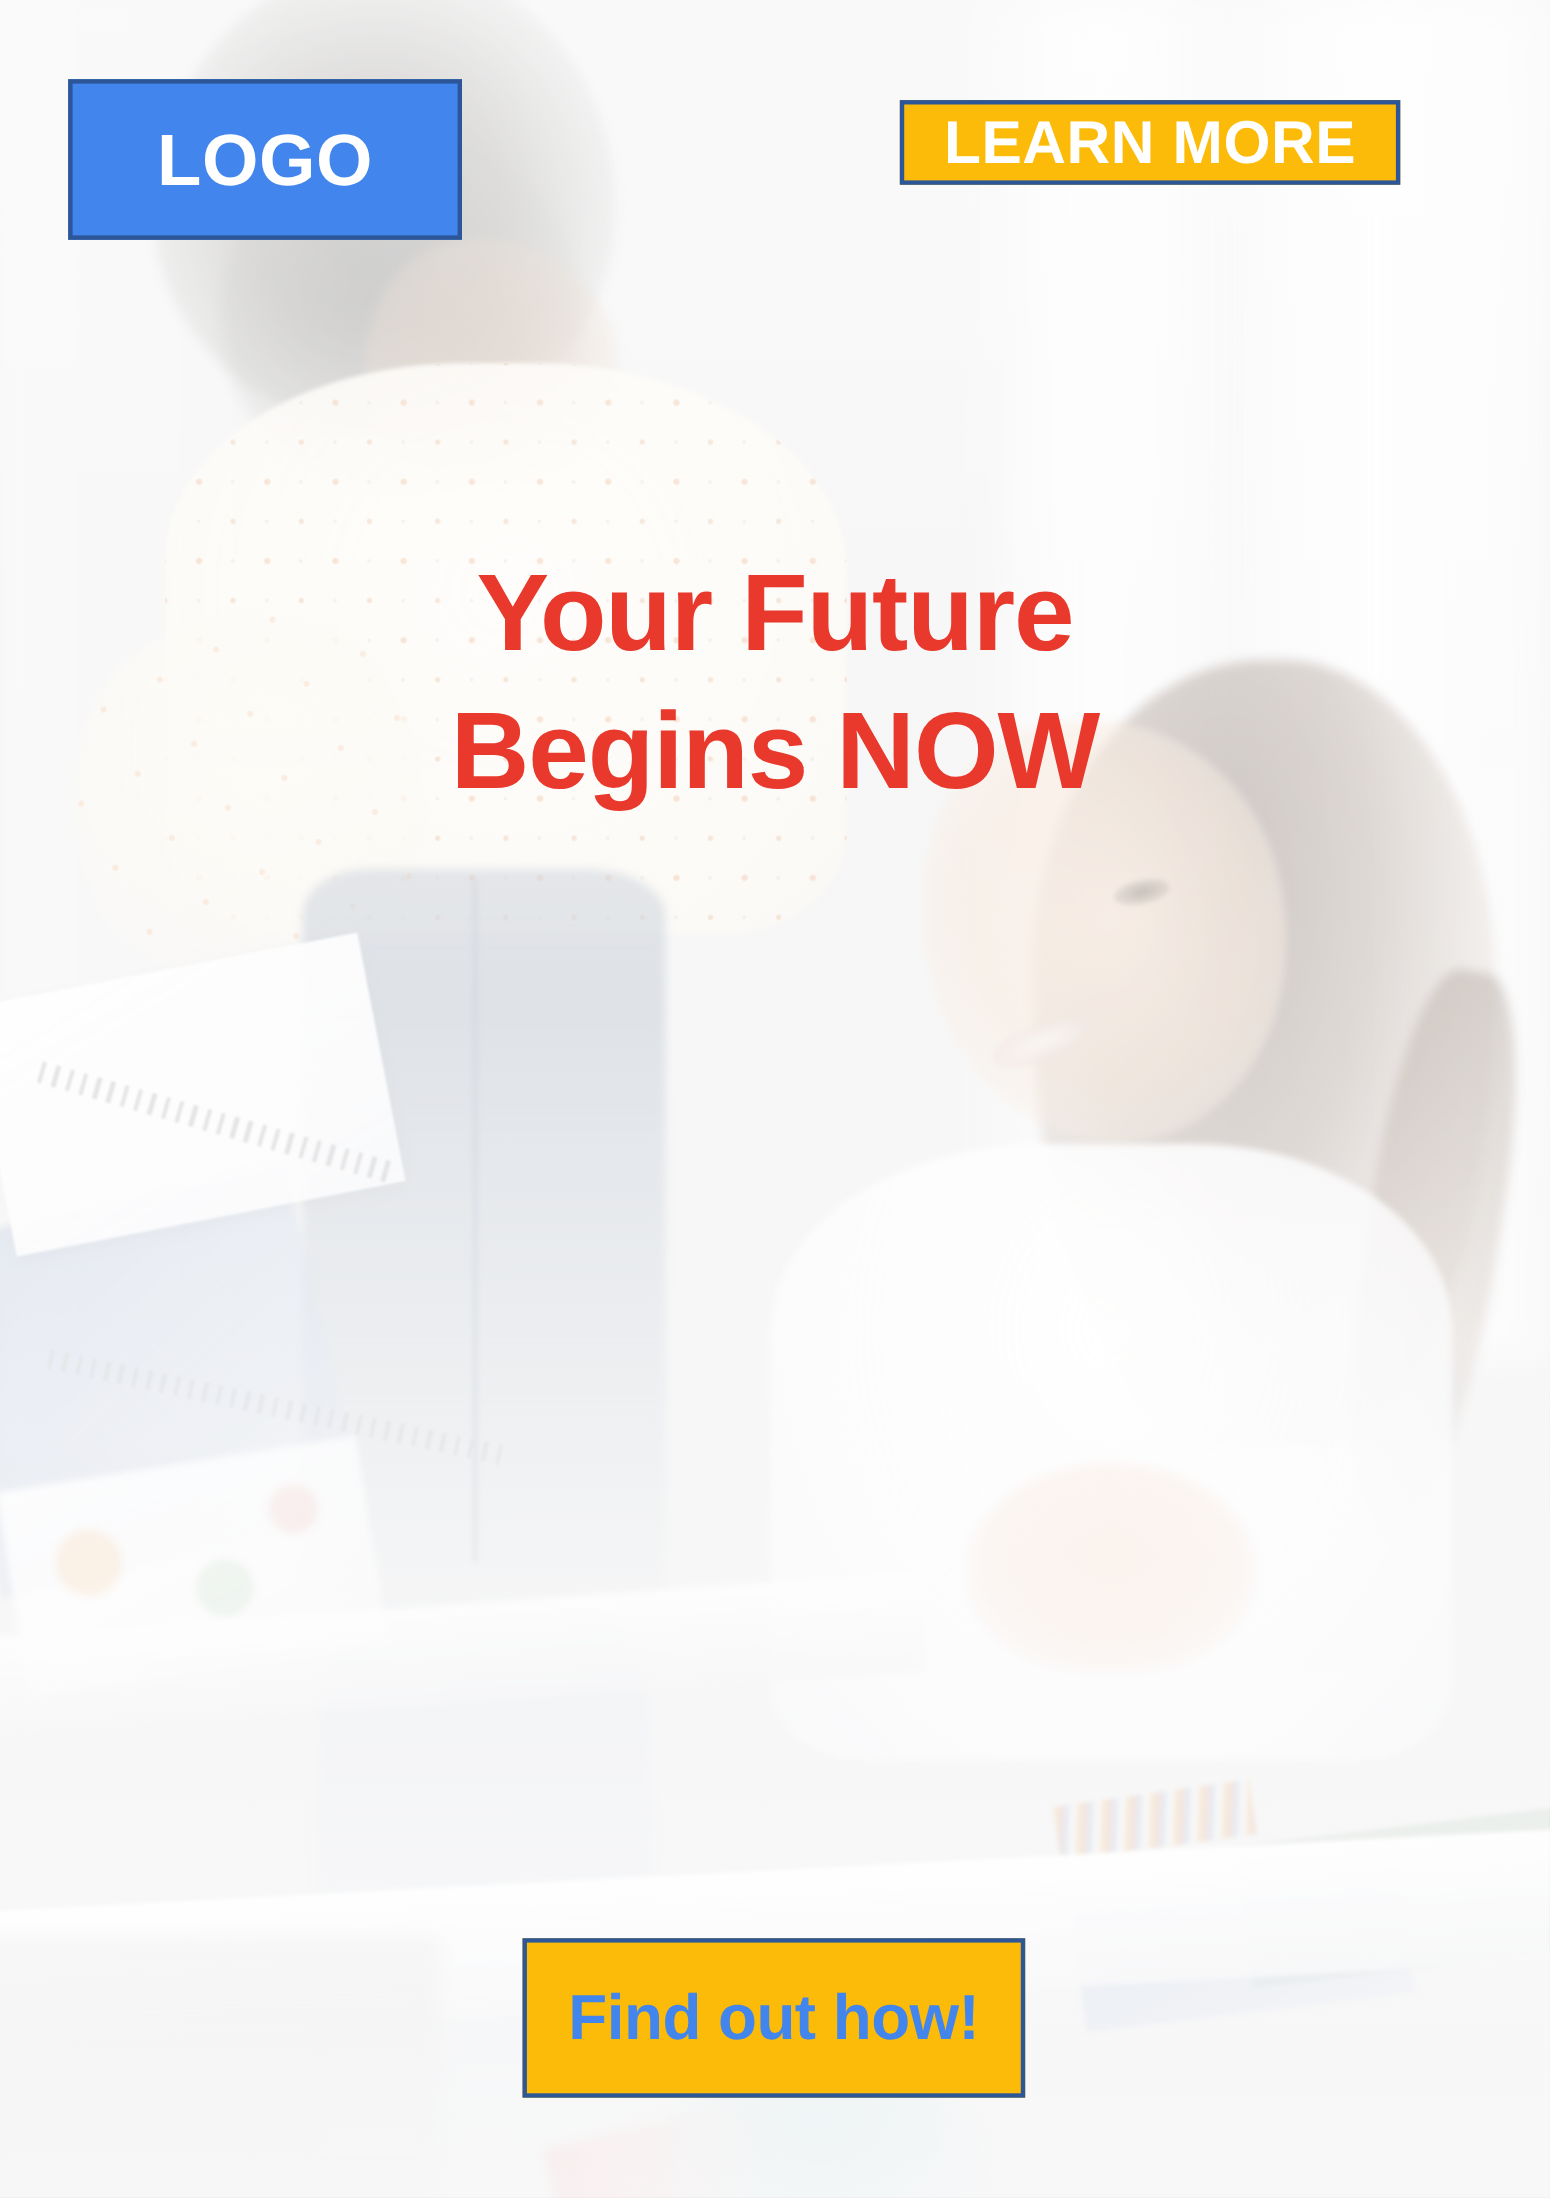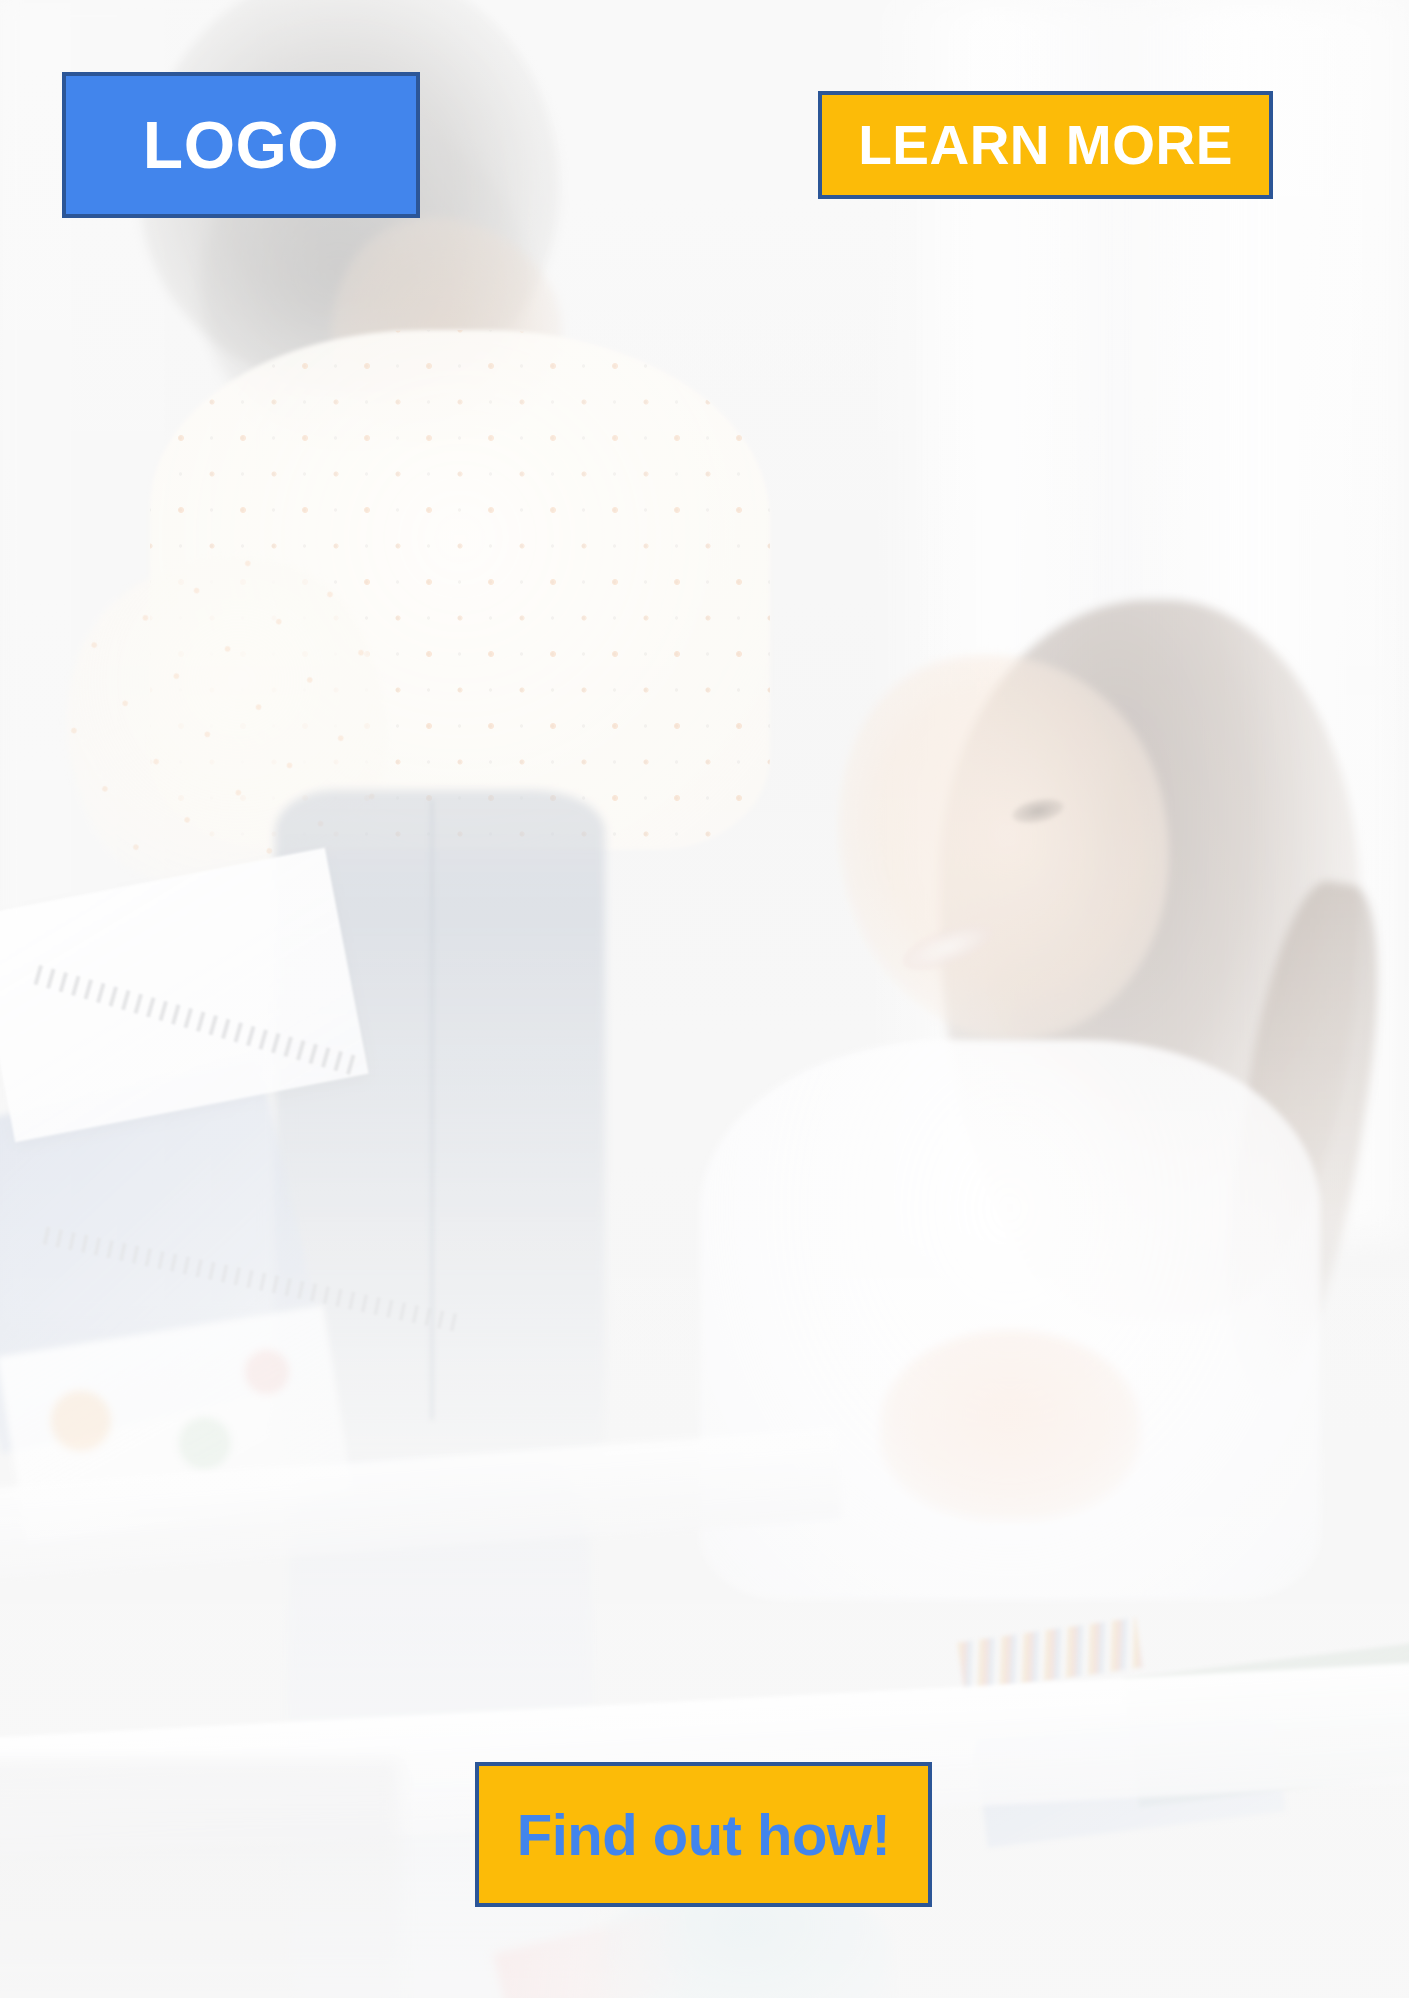--- a/index.html
+++ b/index.html
@@ -294,21 +294,21 @@
   #logo-button {
     left:62px; top:72px; width:358px; height:146px;
     background:#4285ec;
     color:#ffffff;
     font-size:66px;
     letter-spacing:.5px;
     font-stretch:condensed;
   }
 
   #learn-more-button {
-    left:818px; top:91px; width:455px; height:108px;
+    left:818px; top:91px; width:455px; height:77px;
     background:#fcbb08;
     color:#ffffff;
     font-size:55px;
     letter-spacing:.5px;
     font-stretch:condensed;
   }
 
   #headline {
     position:absolute;
     left:0; right:0; top:495px;
@@ -391,18 +391,20 @@
     <div class="ph-veil"></div>
     <div class="ph-veil2"></div>
   </div>
 
   <div class="content">
 
     <div class="btn" id="logo-button">LOGO</div>
 
     <div class="btn" id="learn-more-button">LEARN MORE</div>
 
+    <div id="headline">Your Future
+Begins NOW</div>
 
 
     <div class="btn" id="find-out-how-button">Find out how!</div>
 
   </div>
 </div>
 
 </body></html>

